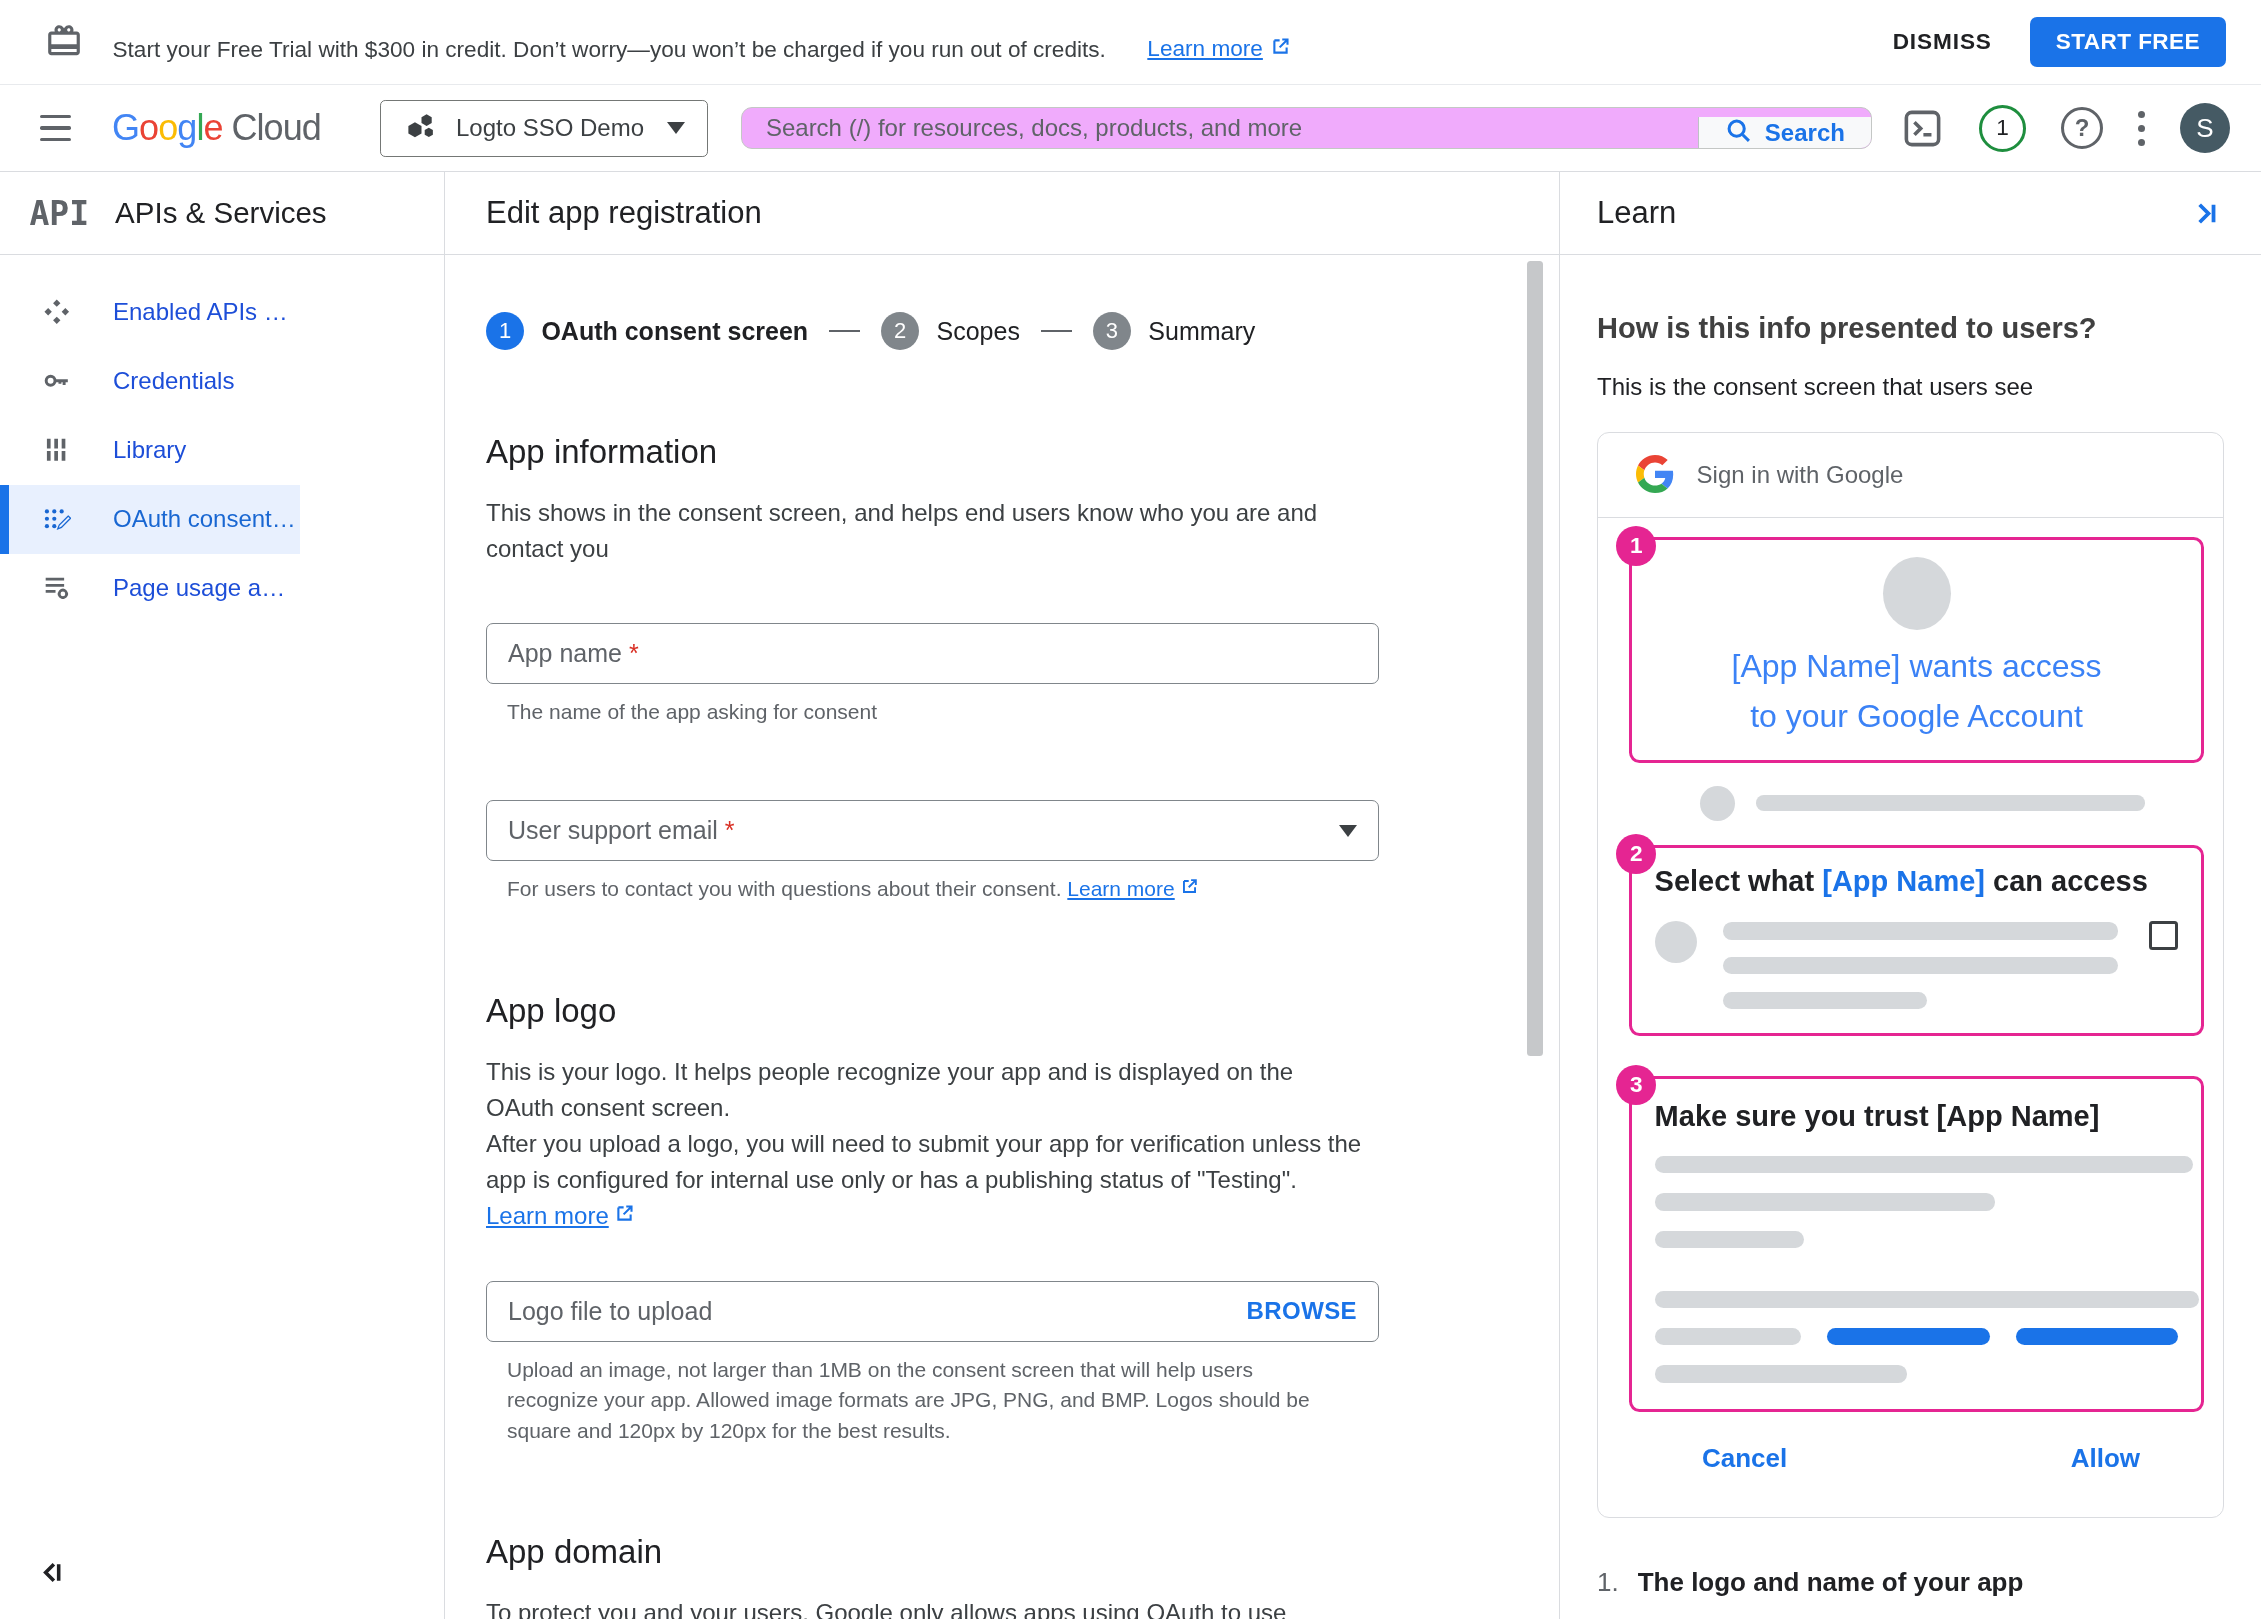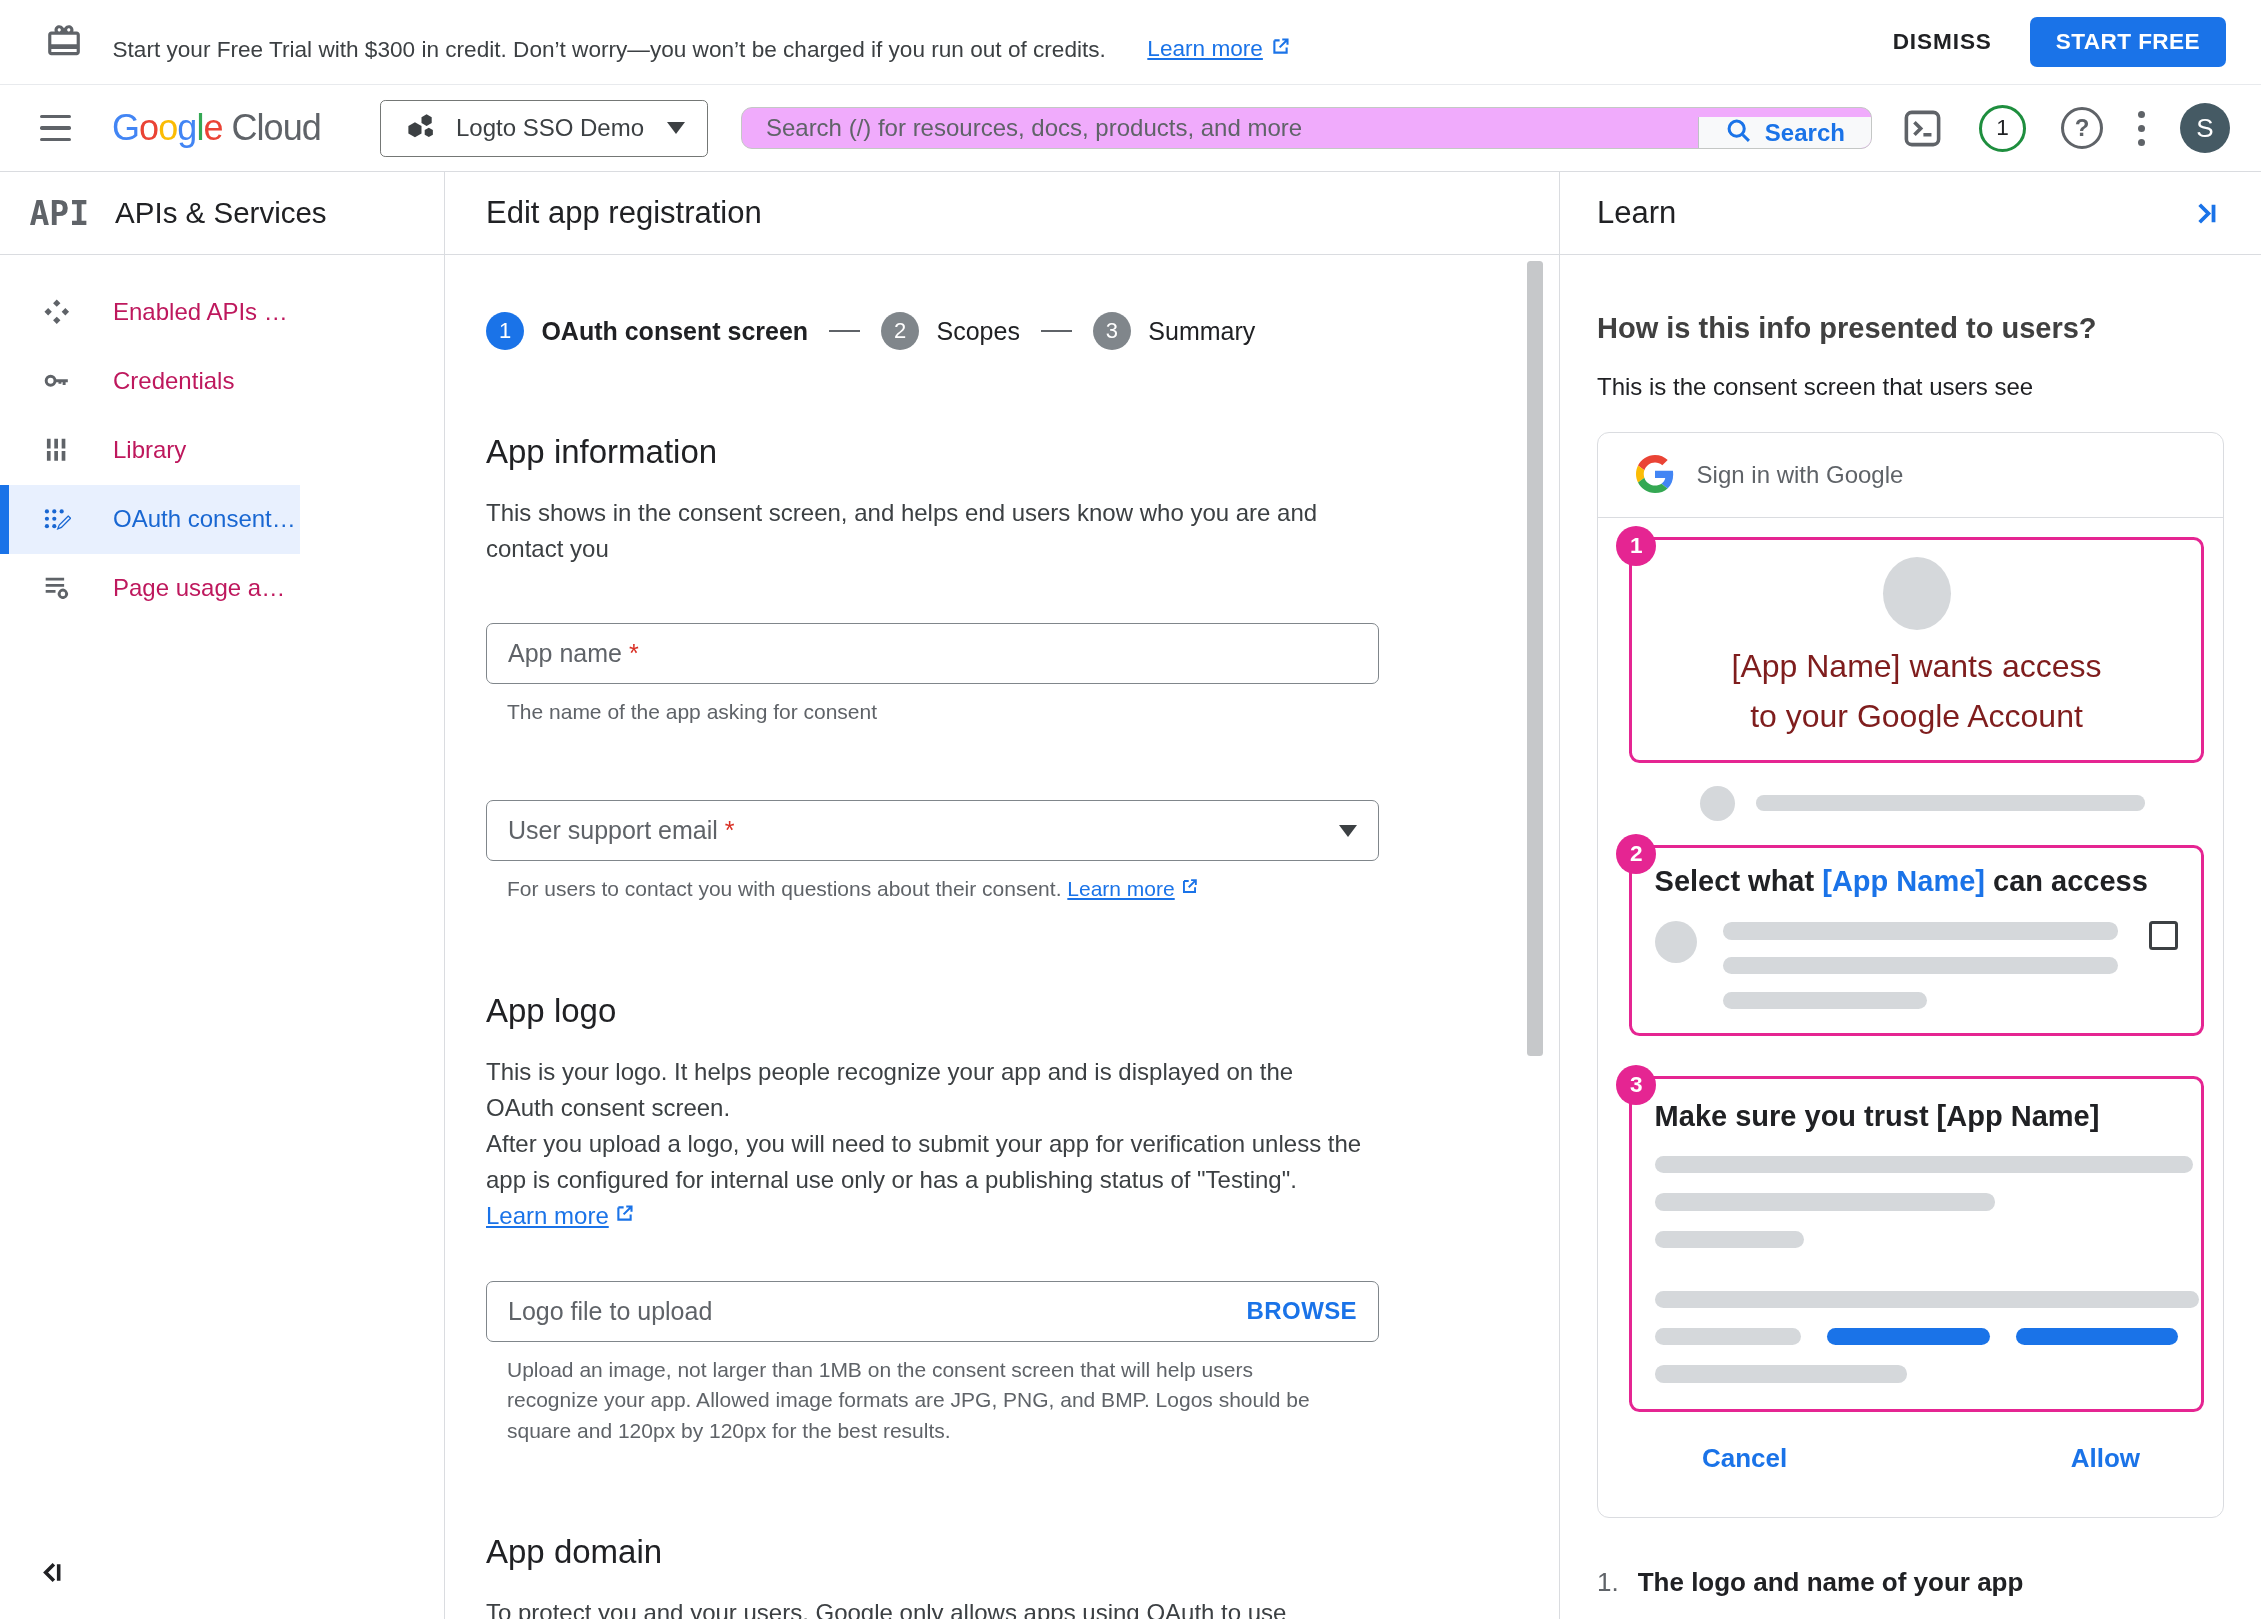--- a/index.html
+++ b/index.html
@@ -61,21 +61,21 @@
 
   
   .sidebar-header { height:83px; display:flex; align-items:center; gap:26px; padding-left:29.5px;
     border-bottom:0.9px solid #dadce0; }
   .api-glyph { font-family:"DejaVu Sans Mono", monospace; font-weight:700; font-size:33px; color:#5f6368; letter-spacing:0; }
   .sidebar-title { font-size:29.5px; font-weight:400; color:#202124; }
   .nav { padding-top:22.6px; }
   .nav-item { position:relative; width:300px; height:69px; display:flex; align-items:center; gap:40px;
     padding-left:40px; cursor:pointer; }
   .nav-item .nav-icon { width:33px; display:flex; justify-content:center; }
-  .nav-item .nav-label { font-size:24px; color:#be185d; white-space:nowrap; }
+  .nav-item .nav-label { font-size:24px; color:#1d4ed8; white-space:nowrap; }
   .nav-item.selected { background:#e8f0fe; }
   .nav-item.selected::before { content:""; position:absolute; left:0; top:0; width:8.7px; height:100%; background:#1a73e8; }
   .nav-item.selected .nav-label { color:#1967d2; font-weight:500; }
   .collapse-btn { position:absolute; left:36px; bottom:28px; background:none; border:none; cursor:pointer; }
 
   
   .main-header { height:83px; display:flex; align-items:center; padding-left:41px; border-bottom:0.9px solid #dadce0; }
   .main-title { font-size:31px; font-weight:400; color:#202124; }
   .main-scroll { position:relative; flex:1; overflow:hidden; padding:0 0 0 41px; }
   .scroll-thumb { position:absolute; top:6px; right:16.5px; width:15.6px; height:795px; background:#c6c8ca; border-radius:3.5px; }
@@ -119,21 +119,21 @@
   .card-header { height:85px; display:flex; align-items:center; gap:22.6px; padding:0 38px;
     border-bottom:0.9px solid #dadce0; }
   .card-header .txt { font-size:24px; color:#5f6368; }
 
   .pbox { position:relative; border:3.5px solid #e52592; border-radius:10.4px; margin:0 19px 0 31px; }
   .marker { position:absolute; top:-14px; left:-15.6px; width:40px; height:40px; border-radius:50%;
     background:#e52592; color:#fff; font-size:22.6px; font-weight:700;
     display:flex; align-items:center; justify-content:center; }
   .box1 { margin-top:19px; height:226px; text-align:center; padding-top:17.4px; }
   .box1 .ghost-avatar { width:68px; height:73px; border-radius:50%; background:#d5d8db; margin:0 auto; }
-  .box1 .big-line { font-size:32px; color:#7f1d1d; line-height:1.55; }
+  .box1 .big-line { font-size:32px; color:#3b82f6; line-height:1.55; }
   .box1 .big-wrap { margin-top:12px; }
 
   .skeleton-row { display:flex; align-items:center; gap:21px; margin:22.6px 0 24px 102px; }
   .sk-circle { width:35px; height:35px; border-radius:50%; background:#d5d8db; flex:none; }
   .sk-bar { height:15.6px; border-radius:7.8px; background:#d5d8db; }
 
   .box2 { padding:17.4px 22.6px 24px 22.6px; }
   .pbox-title { font-size:29px; font-weight:700; color:#202124; }
   .pbox-title .app-blue { color:#1a73e8; font-weight:700; }
   .box2-row { display:flex; margin-top:22.6px; gap:26px; }

